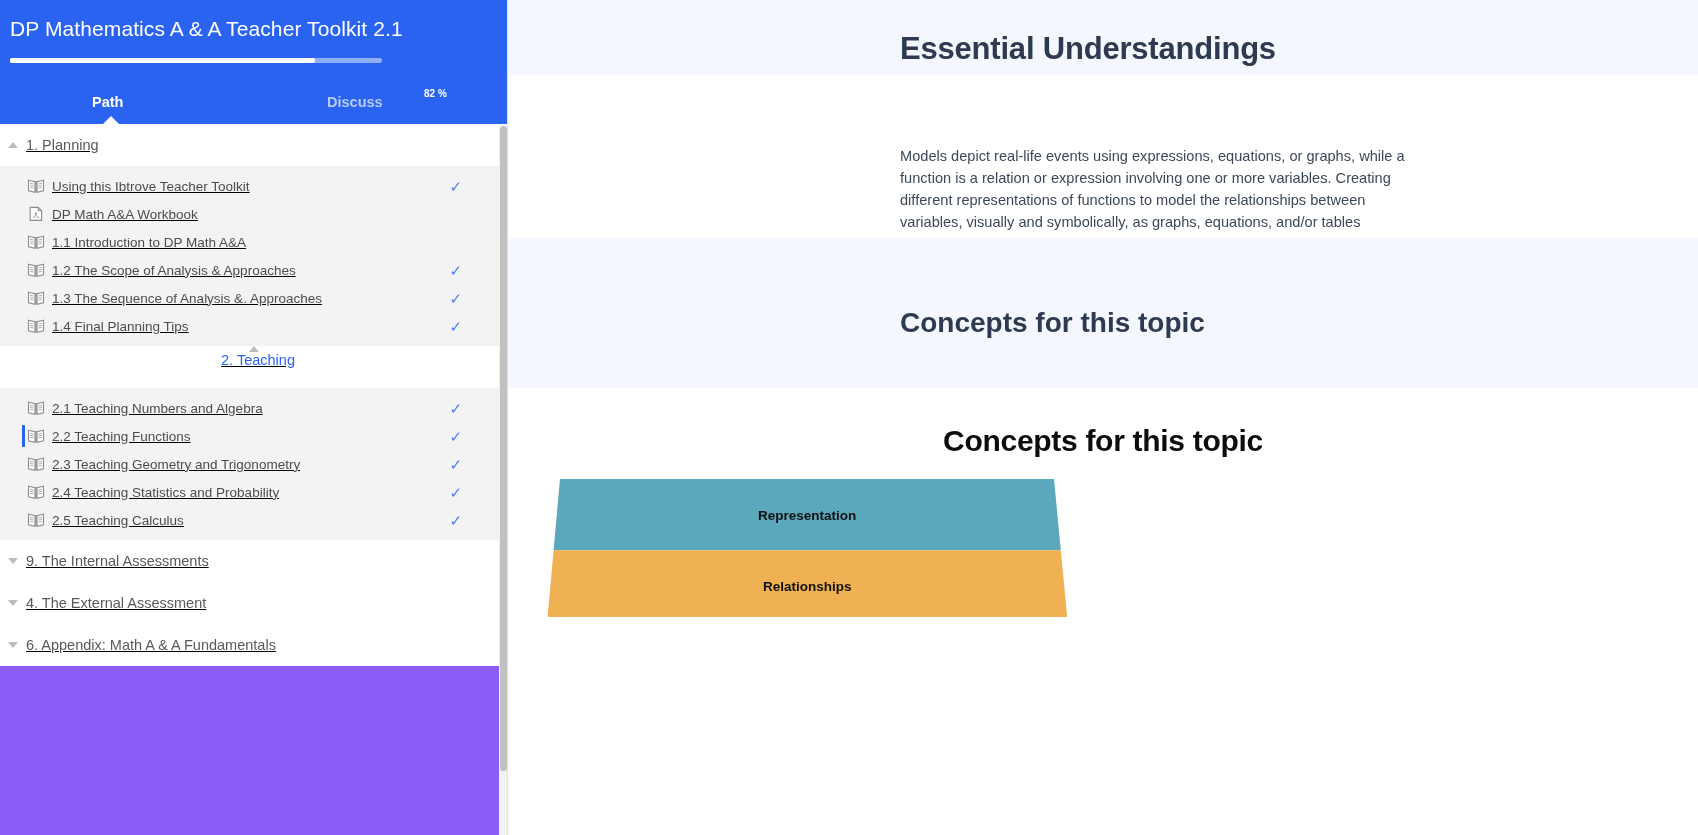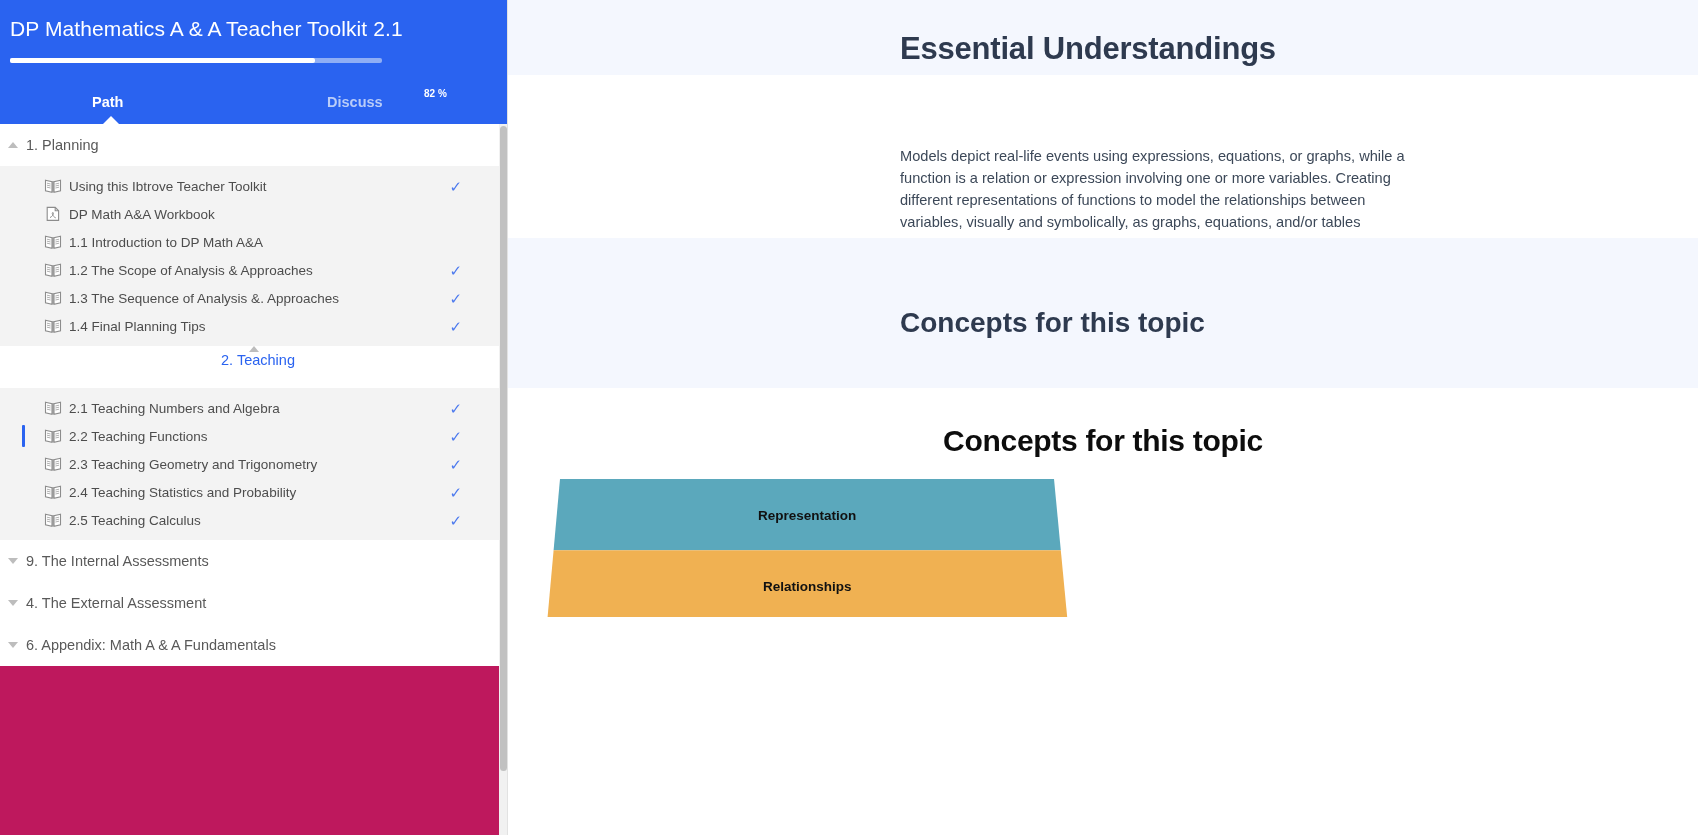--- a/index.html
+++ b/index.html
@@ -82,21 +82,22 @@
     width: 0; height: 0;
     border-left: 9px solid transparent;
     border-right: 9px solid transparent;
     border-bottom: 9px solid #ffffff;
   }
 
   .sb-scroll {
     position: relative;
     height: 711px;
     overflow: hidden;
-    background: #be185d;
+    background: #8b5cf6;
+    text-decoration: underline;
   }
   .sb-section-head {
     display: flex;
     align-items: center;
     height: 42px;
     padding-left: 8px;
     font-size: 14.5px;
     color: #595959;
     cursor: pointer;
     background: #ffffff;
@@ -109,21 +110,21 @@
   }
   .caret.up { border-bottom: 6px solid #BDBDBD; }
   .caret.down { border-top: 6px solid #BDBDBD; }
 
   .sb-group { background: #F3F3F3; padding: 6px 0; }
   .sb-item {
     position: relative;
     display: flex;
     align-items: center;
     height: 28px;
-    padding-left: 44px;
+    padding-left: 27px;
     padding-right: 20px;
     font-size: 13.5px;
     color: #4D4D4D;
     cursor: pointer;
   }
   .sb-item .bar {
     position: absolute;
     left: 22px; top: 3px;
     width: 3px; height: 22px;
     background: transparent;

